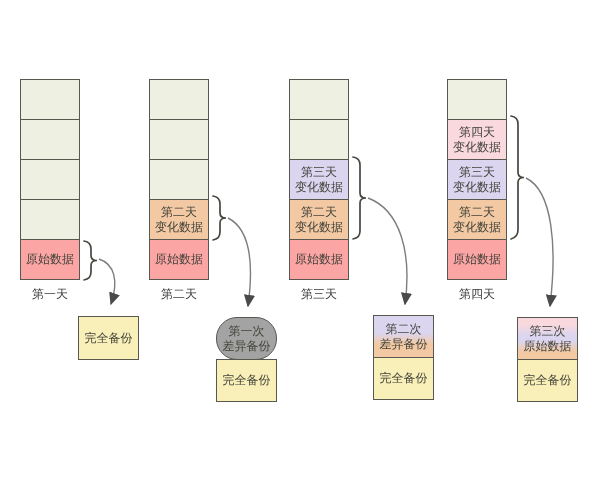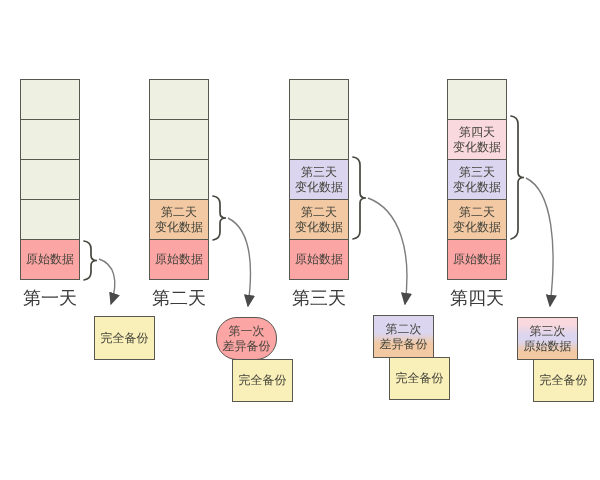--- a/index.html
+++ b/index.html
@@ -22,28 +22,28 @@
     text-align:center; font-size:12px; line-height:1.25; color:#43433a;
     white-space:pre-line;
   }
   .cell:first-child { margin-top:0; }
 
   .c-empty { background:#eef1e1; }
   .c-orig  { background:#fca5a5;text-align:center; }
   .c-d2    { background:#f2c9a3; }
   .c-d3    { background:#dbd5f0; }
   .c-d4    { background:#f9d8de; }
-  .c-full  { background:#f9efb9;margin-left:16px; }
-  .c-diff1 { background:#fca5a5;border-radius:21px; }
+  .c-full  { background:#f9efb9; }
+  .c-diff1 { background:#a3a3a3;border-radius:21px; }
   .c-diff2 { background:linear-gradient(to bottom,#dbd5f0 0%,#dbd5f0 42%,#f2c9a3 68%,#f2c9a3 100%); }
   .c-diff3 { background:linear-gradient(to bottom,#f9d8de 0%,#f9d8de 16%,#dbd5f0 42%,#dbd5f0 56%,#f2c9a3 82%,#f2c9a3 100%); }
 
   .day-label {
     position:absolute; top:286px; width:60px; text-align:center;
-    font-size:18px; color:#3c3c3c;
+    font-size:12px; color:#3c3c3c;
   }
 
   .backup { position:absolute; width:61px; }
   .backup .cell { width:61px; height:43px; }
 
   .overlay { position:absolute; left:0; top:0; pointer-events:none; }
   .brace  { fill:none; stroke:#474740; stroke-width:1.7; stroke-linecap:round; }
   .arrow  { fill:none; stroke:#7d7d7d; stroke-width:1.4; }
 </style>
 </head>

